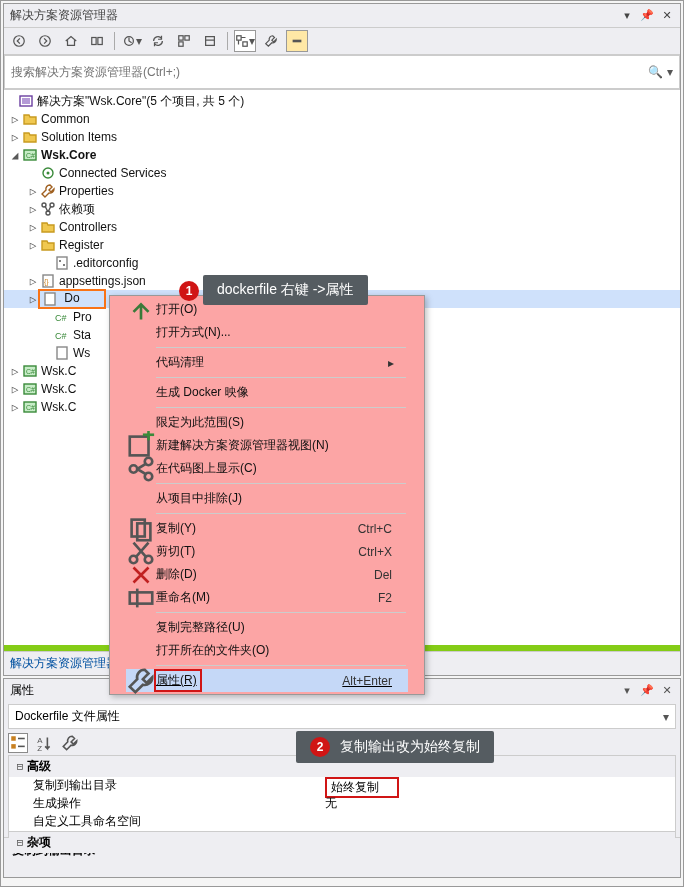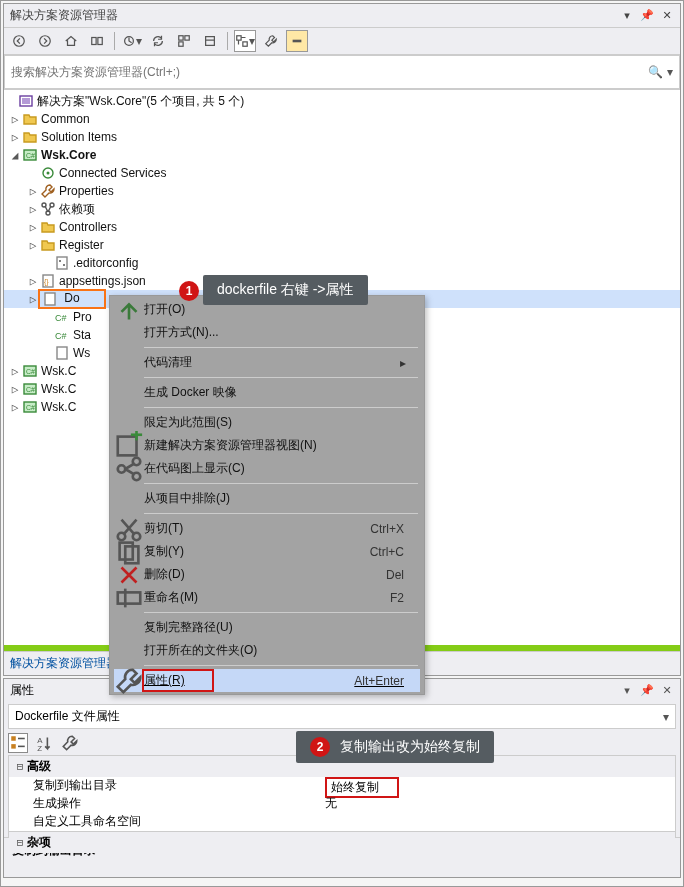--- a/index.html
+++ b/index.html
@@ -101,24 +101,24 @@
   .tab {
     color:#444;
   }
   .tab:first-child { color:#0050a0; }
 
   
   .ctx {
     position:absolute;
     left:108px; top:294px;
     width:316px;
-    background:#a3a3a3;
+    background:#fca5a5;
     border:1px solid #999;
     box-shadow:2px 2px 6px rgba(0,0,0,.25);
-    padding:2px 4px;
+    padding:2px 16px;
     z-index:20;
   }
   .ctx-row {
     display:flex; align-items:center;
     height:23px; padding:0 6px 0 0;
   }
   .ctx-iconcol { width:30px; display:flex; align-items:center; justify-content:center; }
   .ctx-label { flex:1; color:#111; }
   .ctx-shortcut { color:#333; padding-right:10px; }
   .ctx-arrow { padding-right:8px; color:#333; }
@@ -564,37 +564,37 @@
   </div>
   <div class="ctx-sep"></div>
   <div class="ctx-row">
     <span class="ctx-iconcol"></span>
       <span class="ctx-label">从项目中排除(J)</span>
   </div>
   <div class="ctx-sep"></div>
   <div class="ctx-row">
     <span class="ctx-iconcol">
         <svg viewBox="0 0 16 16">
+          <rect x="3" y="3" width="7" height="9"></rect>
+          <rect x="6" y="5" width="7" height="9"></rect>
+        </svg>
+      </span>
+    <span class="ctx-label">复制(Y)</span>
+    <span class="ctx-shortcut">Ctrl+C</span>
+  </div>
+  <div class="ctx-row">
+    <span class="ctx-iconcol">
+        <svg viewBox="0 0 16 16">
           <circle cx="4" cy="12" r="2"></circle>
           <circle cx="12" cy="12" r="2"></circle>
           <path d="M5 11L12 3M11 11L4 3"></path>
         </svg>
       </span>
     <span class="ctx-label">剪切(T)</span>
     <span class="ctx-shortcut">Ctrl+X</span>
-  </div>
-  <div class="ctx-row">
-    <span class="ctx-iconcol">
-        <svg viewBox="0 0 16 16">
-          <rect x="3" y="3" width="7" height="9"></rect>
-          <rect x="6" y="5" width="7" height="9"></rect>
-        </svg>
-      </span>
-    <span class="ctx-label">复制(Y)</span>
-    <span class="ctx-shortcut">Ctrl+C</span>
   </div>
   <div class="ctx-row">
     <span class="ctx-iconcol">
         <svg viewBox="0 0 16 16">
           <path d="M4 4l8 8M12 4l-8 8" stroke="#c02020"></path>
         </svg>
       </span>
     <span class="ctx-label">删除(D)</span>
     <span class="ctx-shortcut">Del</span>
   </div>

